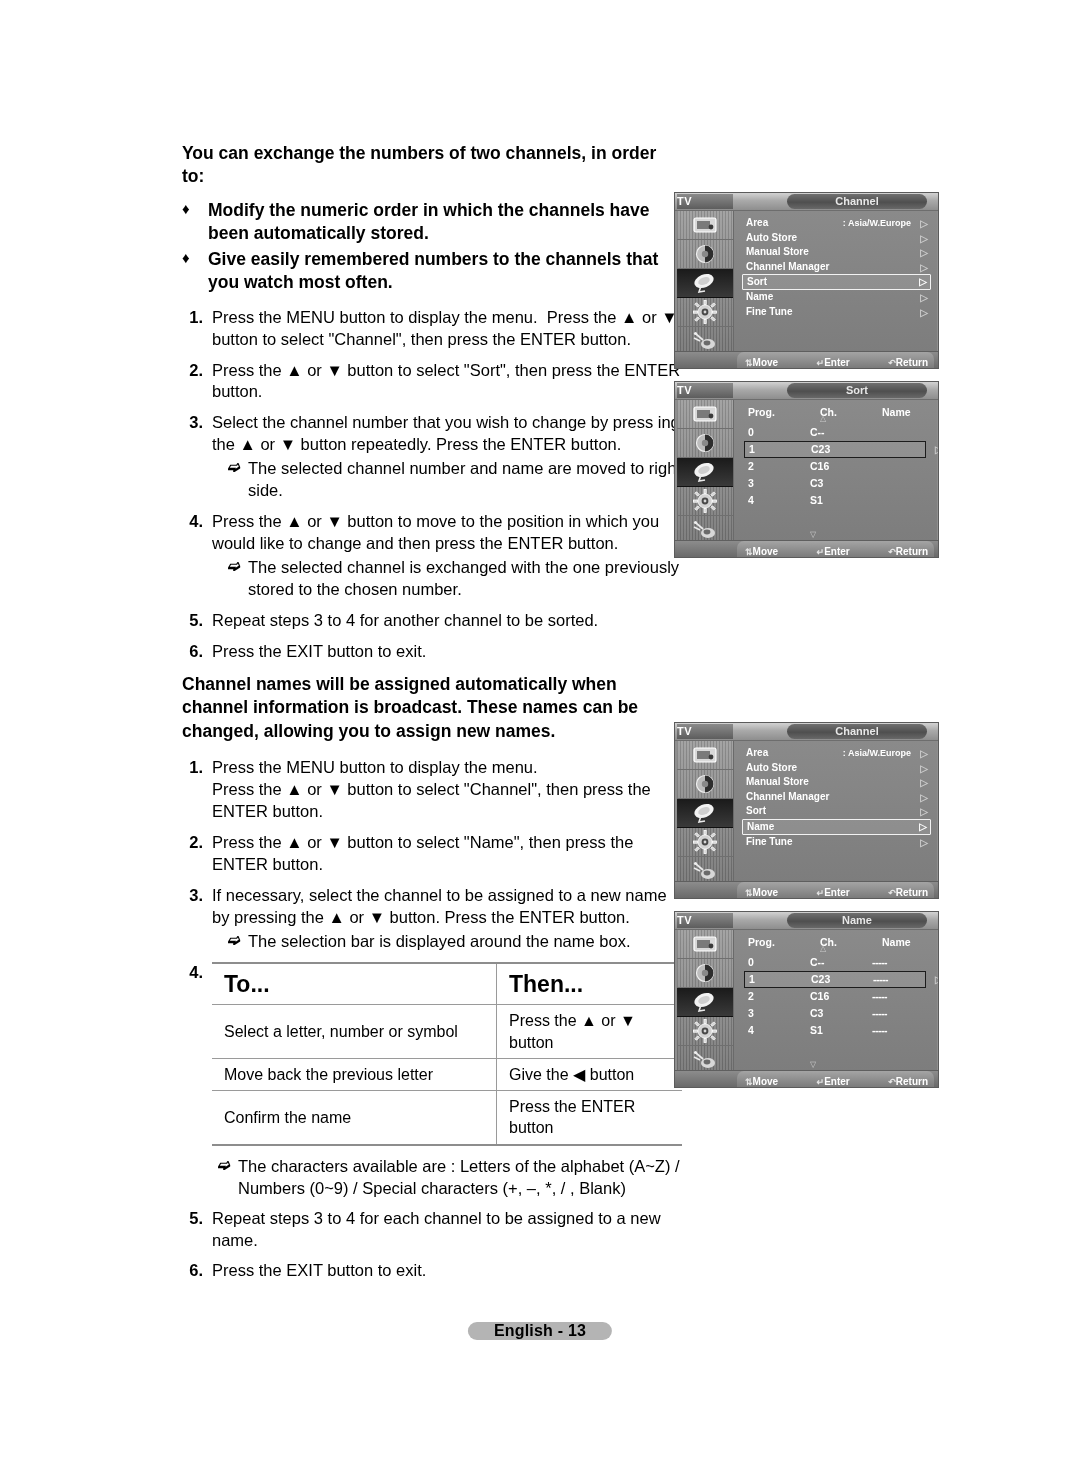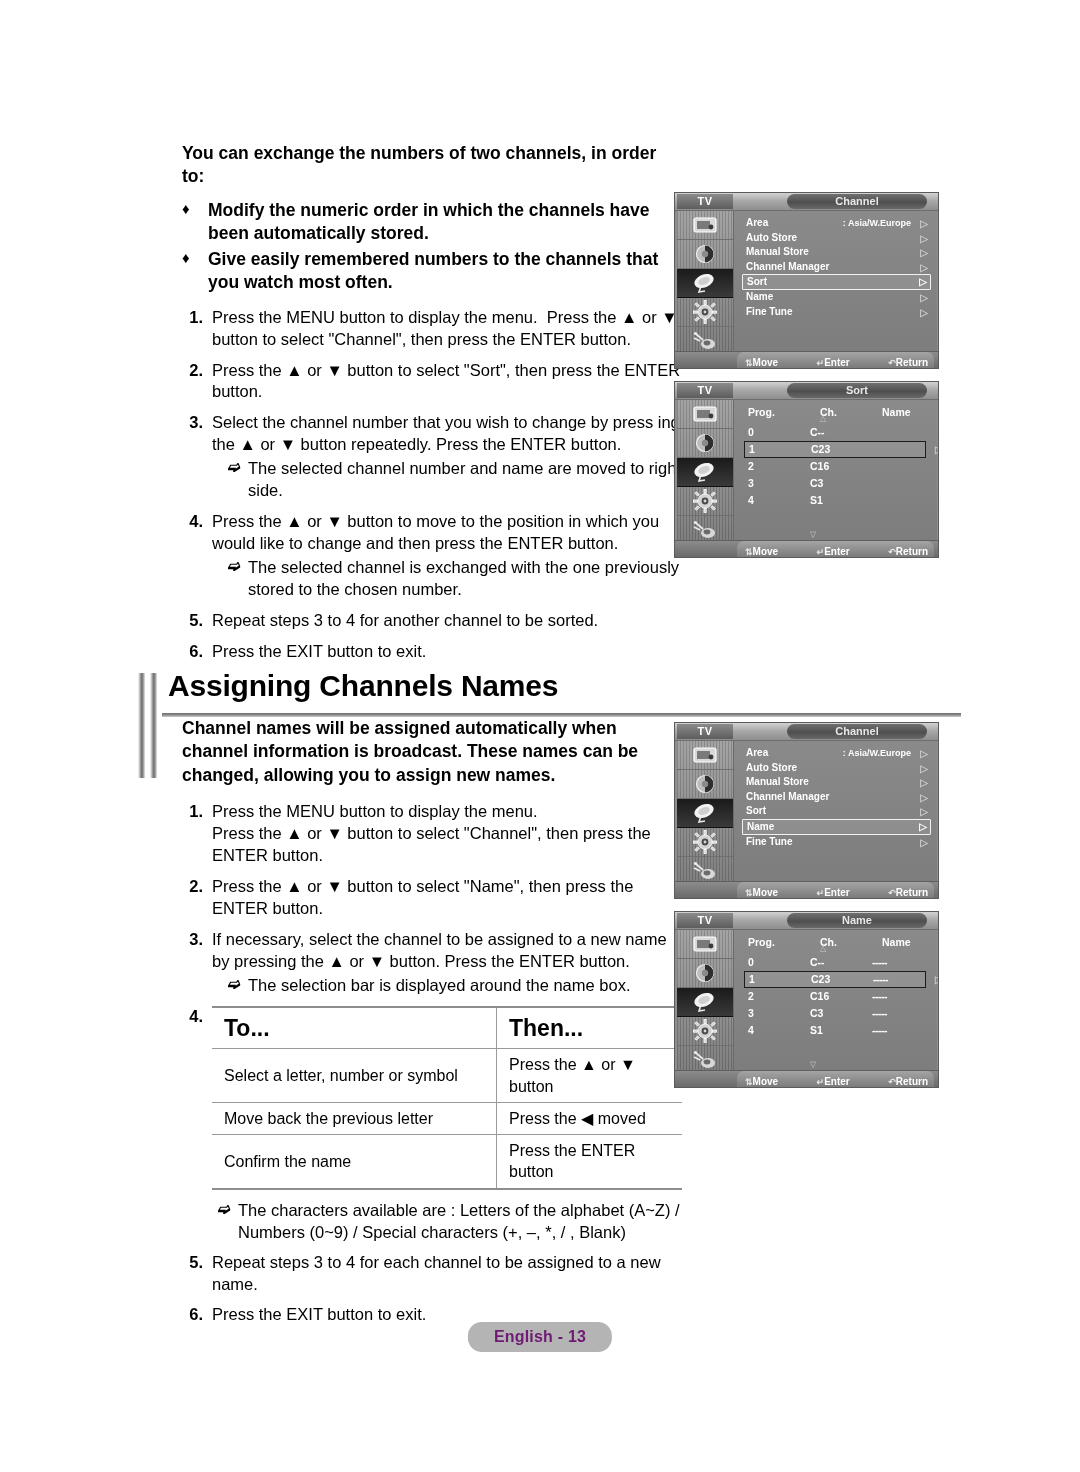--- a/index.html
+++ b/index.html
@@ -132,24 +132,24 @@
   .kv-table .c1 { width: 272px; border-right: 1.5px solid #9a9a9a; }
   .kv-table tr:last-child td { border-bottom: 2px solid #8d8d8d; }
 
   
   .page-badge {
     position: absolute;
     left: 50%;
     transform: translateX(-50%);
     top: 1322px;
     background: #b4b4b4;
-    color: #701a75;
+    color: #000000;
     font-weight: bold;
     font-size: 16px;
-    padding: 6px 26px;
+    padding: 0 26px;
     border-radius: 14px;
     letter-spacing: 0.2px;
   }
 
   
   .osd {
     position: absolute;
     width: 265px;
     height: 177px;
     background: #8f8f8f;
@@ -167,21 +167,21 @@
     border-bottom: 1px solid #6d6d6d;
   }
   .osd-tv {
     position: absolute;
     left: 2px; top: 1px;
     width: 56px; height: 15px;
     background: linear-gradient(to bottom, #8b8b8b, #5d5d5d);
     color: #fff;
     font-weight: bold;
     font-size: 11px;
-    text-align: center;
+    text-align: left;
     line-height: 15px;
     letter-spacing: 0.5px;
   }
   .osd-title {
     position: absolute;
     left: 112px; top: 1px;
     width: 140px; height: 15px;
     border-radius: 8px;
     background: linear-gradient(to bottom, #707070 0%, #4f4f4f 55%, #686868 100%);
     color: #e8e8e8;
@@ -392,26 +392,20 @@
         </div>
         <div class="step">
           <div class="num">6.</div>
           <div class="txt">Press the <b>EXIT</b> button to exit.</div>
         </div>
       </div>
   </div>
 </div>
 
 <div class="section" id="sec2" style="top:673px;">
-  <div class="heading-wrap">
-    <div class="head-bar b1"></div>
-    <div class="head-bar b2"></div>
-    <div class="heading-text">Assigning Channels Names</div>
-    <div class="head-rule"></div>
-  </div>
 
   <div style="padding-left:44px; width:500px;">
     <div class="intro">Channel names will be assigned automatically when channel information is broadcast. These names can be changed, allowing you to assign new names.</div>
     <div class="steps" id="sec2-steps" style="margin-top:14px;">
         <div class="step">
           <div class="num">1.</div>
           <div class="txt">Press the <b>MENU</b> button to display the menu.<br>Press the ▲ or ▼ button to select "Channel", then press the <b>ENTER</b> button.</div>
         </div>
         <div class="step">
           <div class="num">2.</div>
@@ -436,21 +430,21 @@
             <th>Then...</th>
           </tr>
             </thead>
           <tbody id="kv-body">
               <tr>
                 <td class="c1">Select a letter, number or symbol</td>
                 <td>Press the ▲ or ▼ button</td>
               </tr>
               <tr>
                 <td class="c1">Move back the previous letter</td>
-                <td>Press the ◀ moved</td>
+                <td>Give the ◀ button</td>
               </tr>
               <tr>
                 <td class="c1">Confirm the name</td>
                 <td>Press the <b>ENTER</b> button</td>
               </tr>
             </tbody>
         </table>
       </div>
     </div>
 

